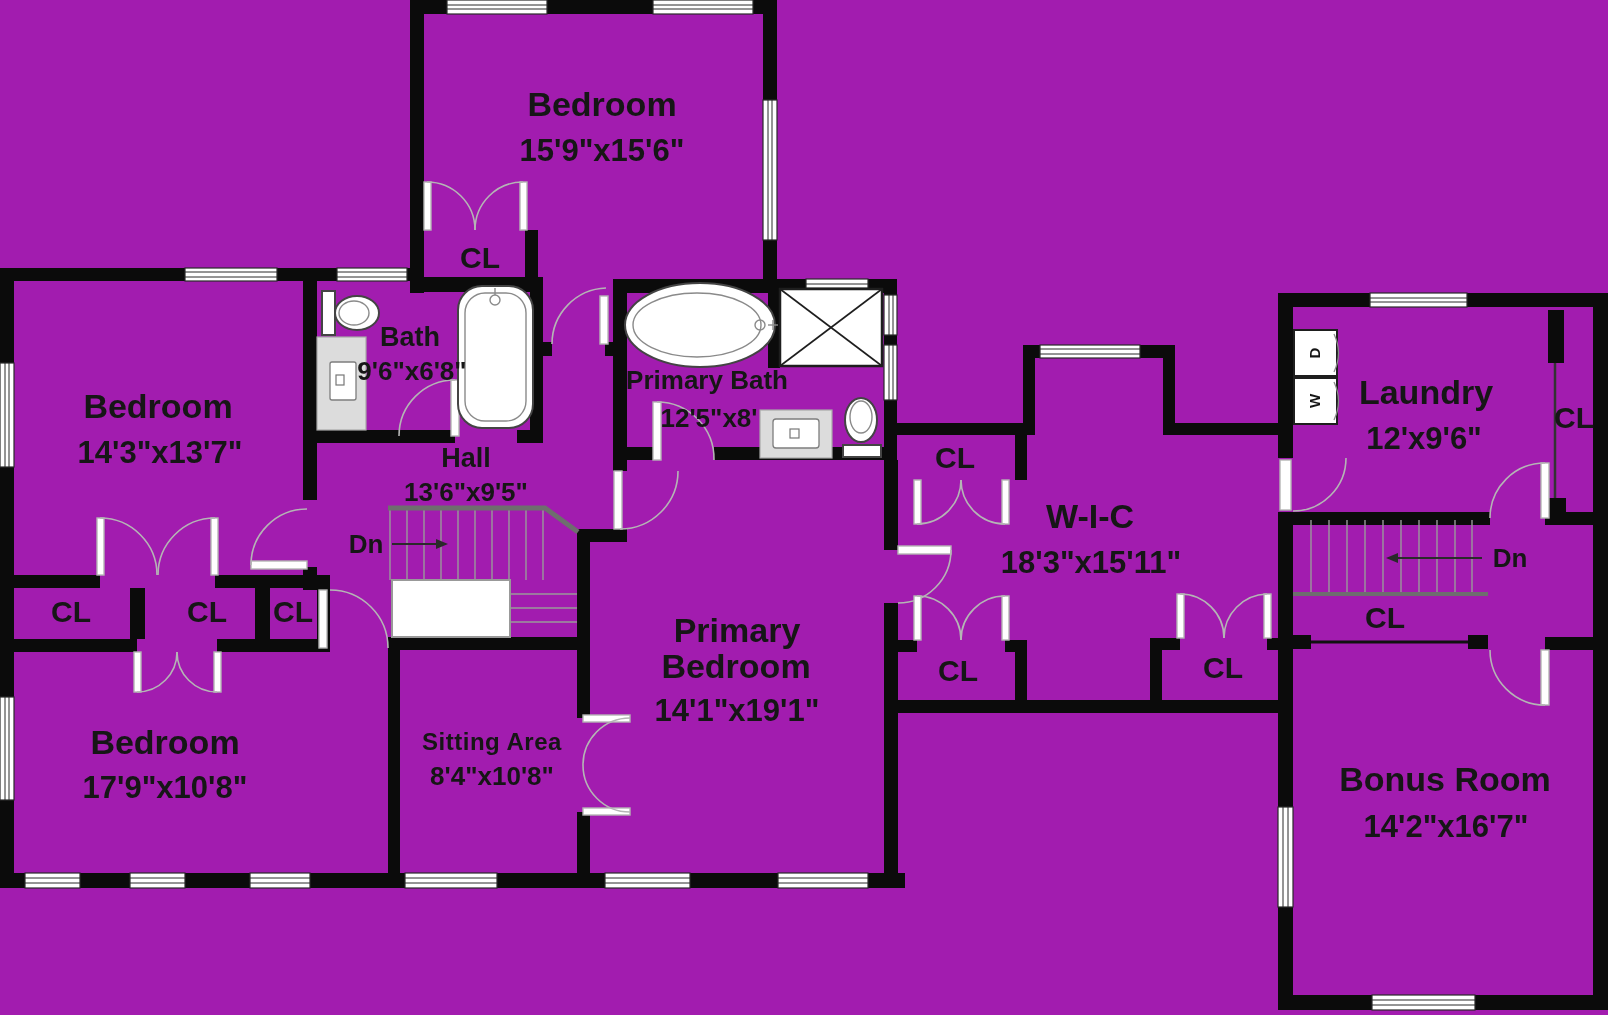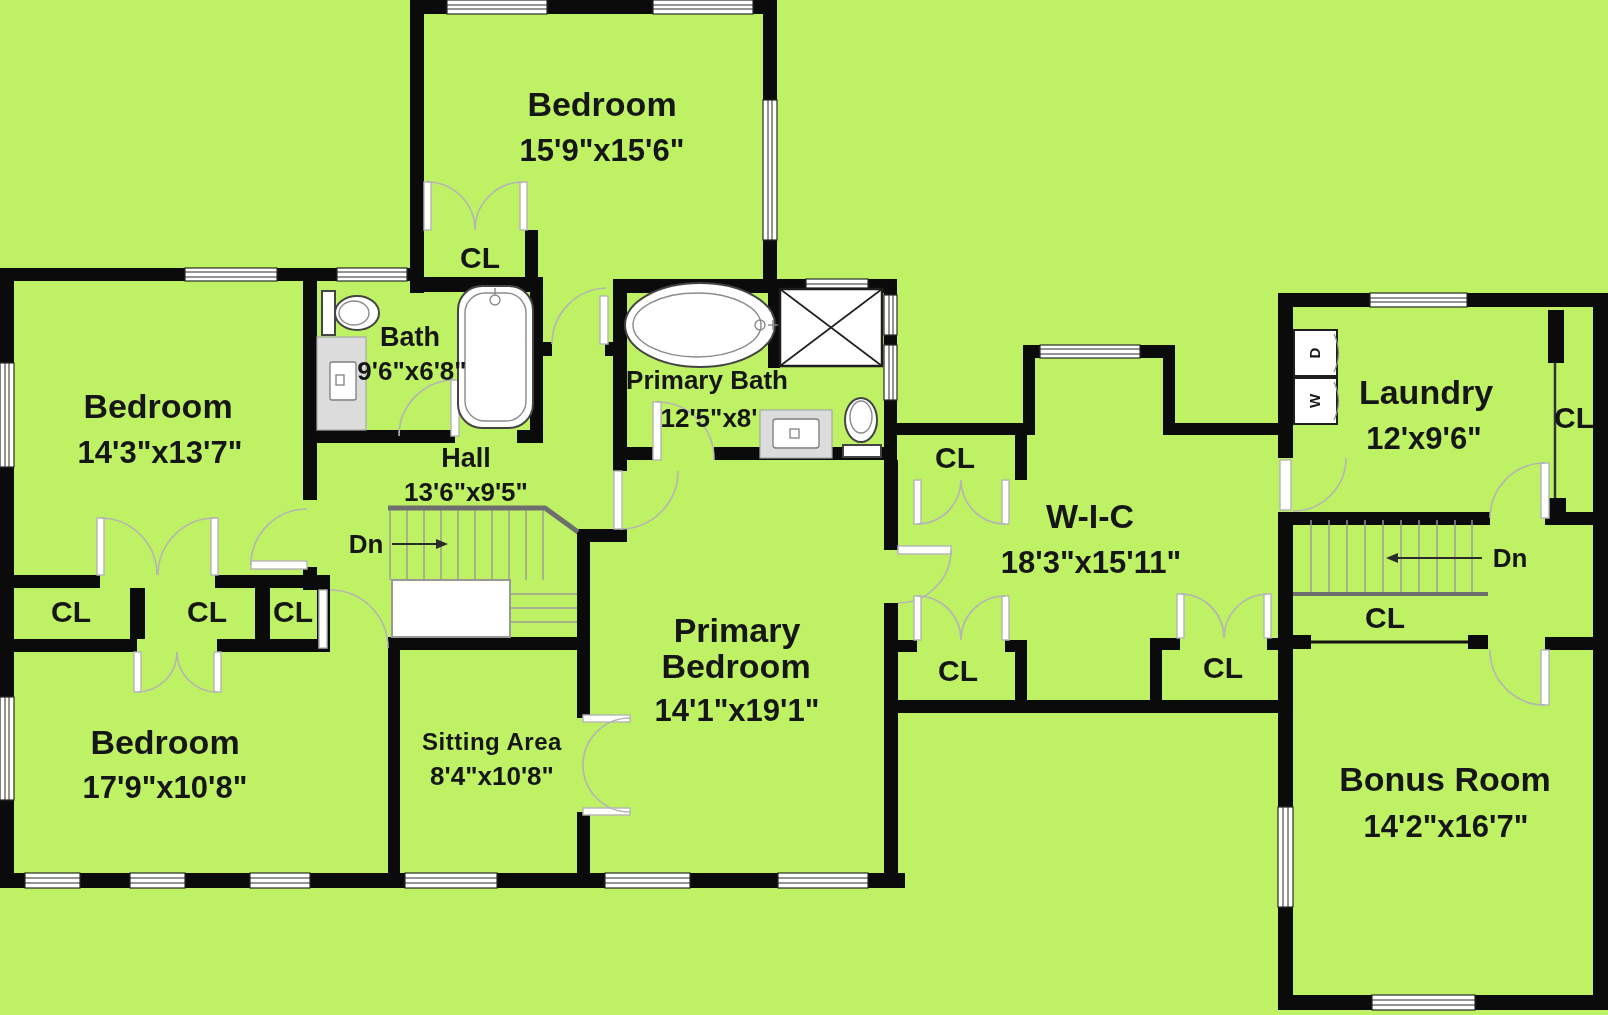--- a/index.html
+++ b/index.html
@@ -1,16 +1,16 @@
 <!DOCTYPE html>
 <html><head>
 <meta charset="utf-8">
 <style>
   html,body { margin:0; padding:0; background:#ffffff; }
-  .stage { position:relative; width:1608px; height:1015px; background:#bef264; overflow:hidden;text-align:right; }
+  .stage { position:relative; width:1608px; height:1015px; background:#a21caf; overflow:hidden;text-align:right; }
   svg text {
     font-family:"Liberation Sans", sans-serif;
     font-weight:600;
     fill:#161616;
     text-anchor:middle;
   }
   .fs34 { font-size:34px; }
   .fs31 { font-size:31px; }
   .fs27 { font-size:27px; }
   .fs26 { font-size:26px; }

